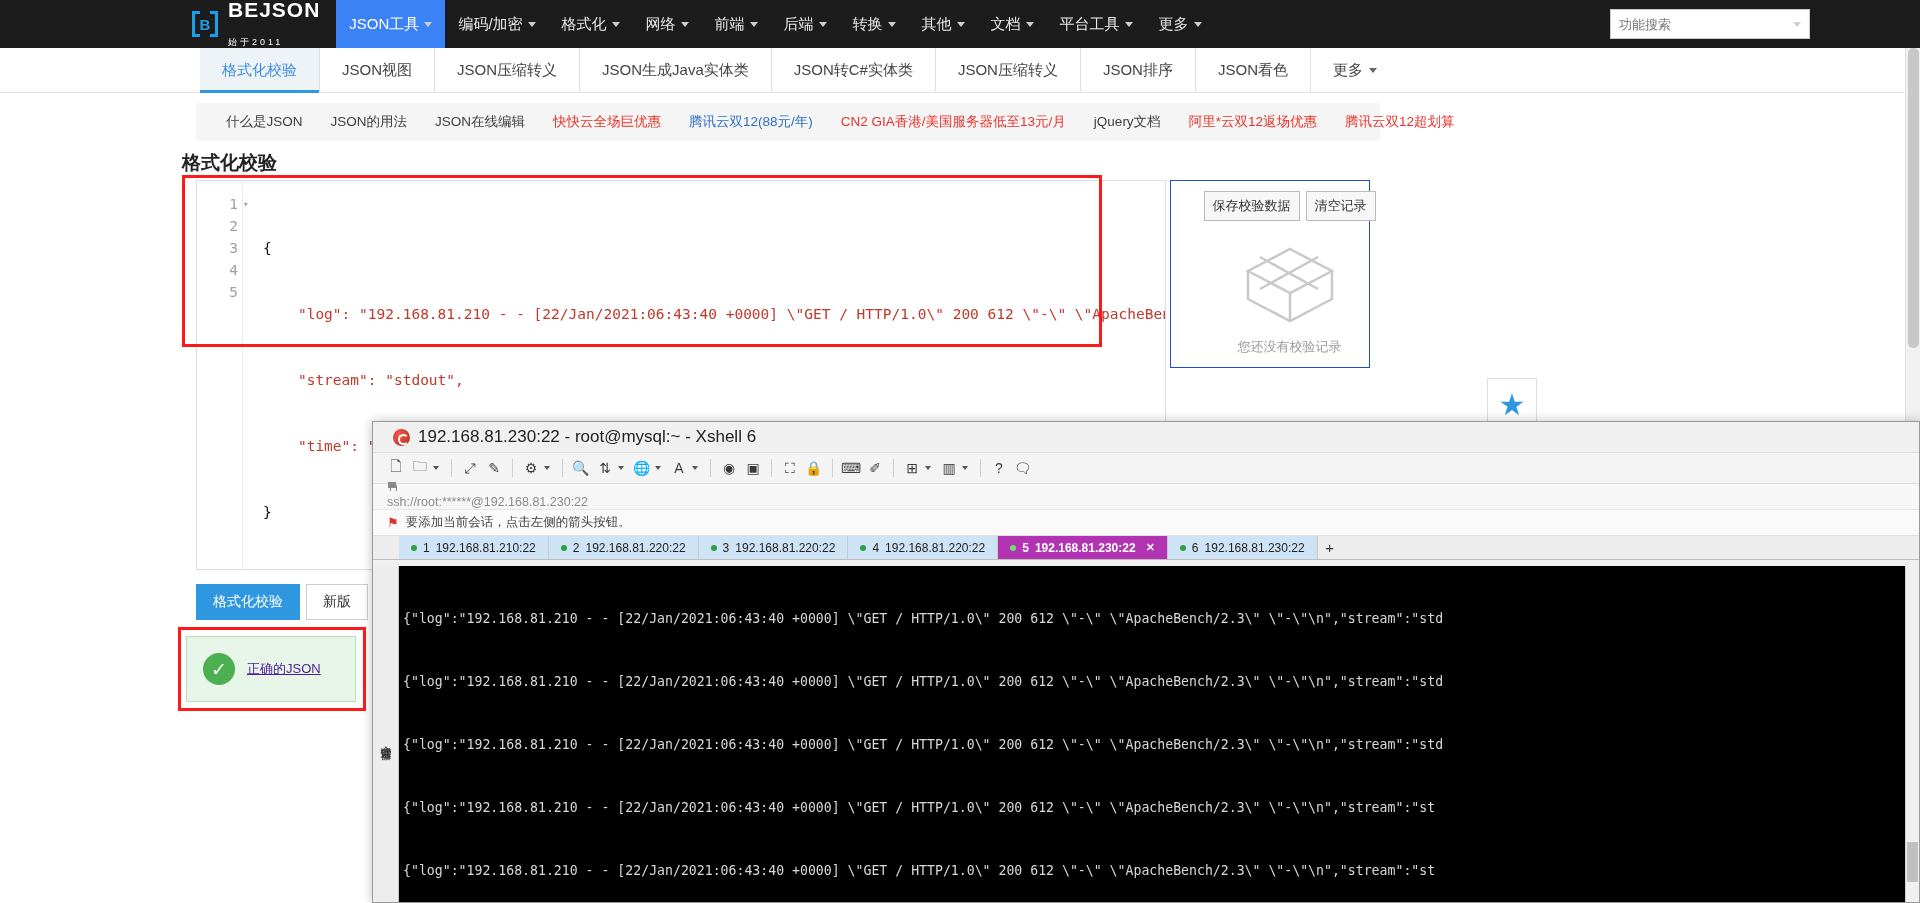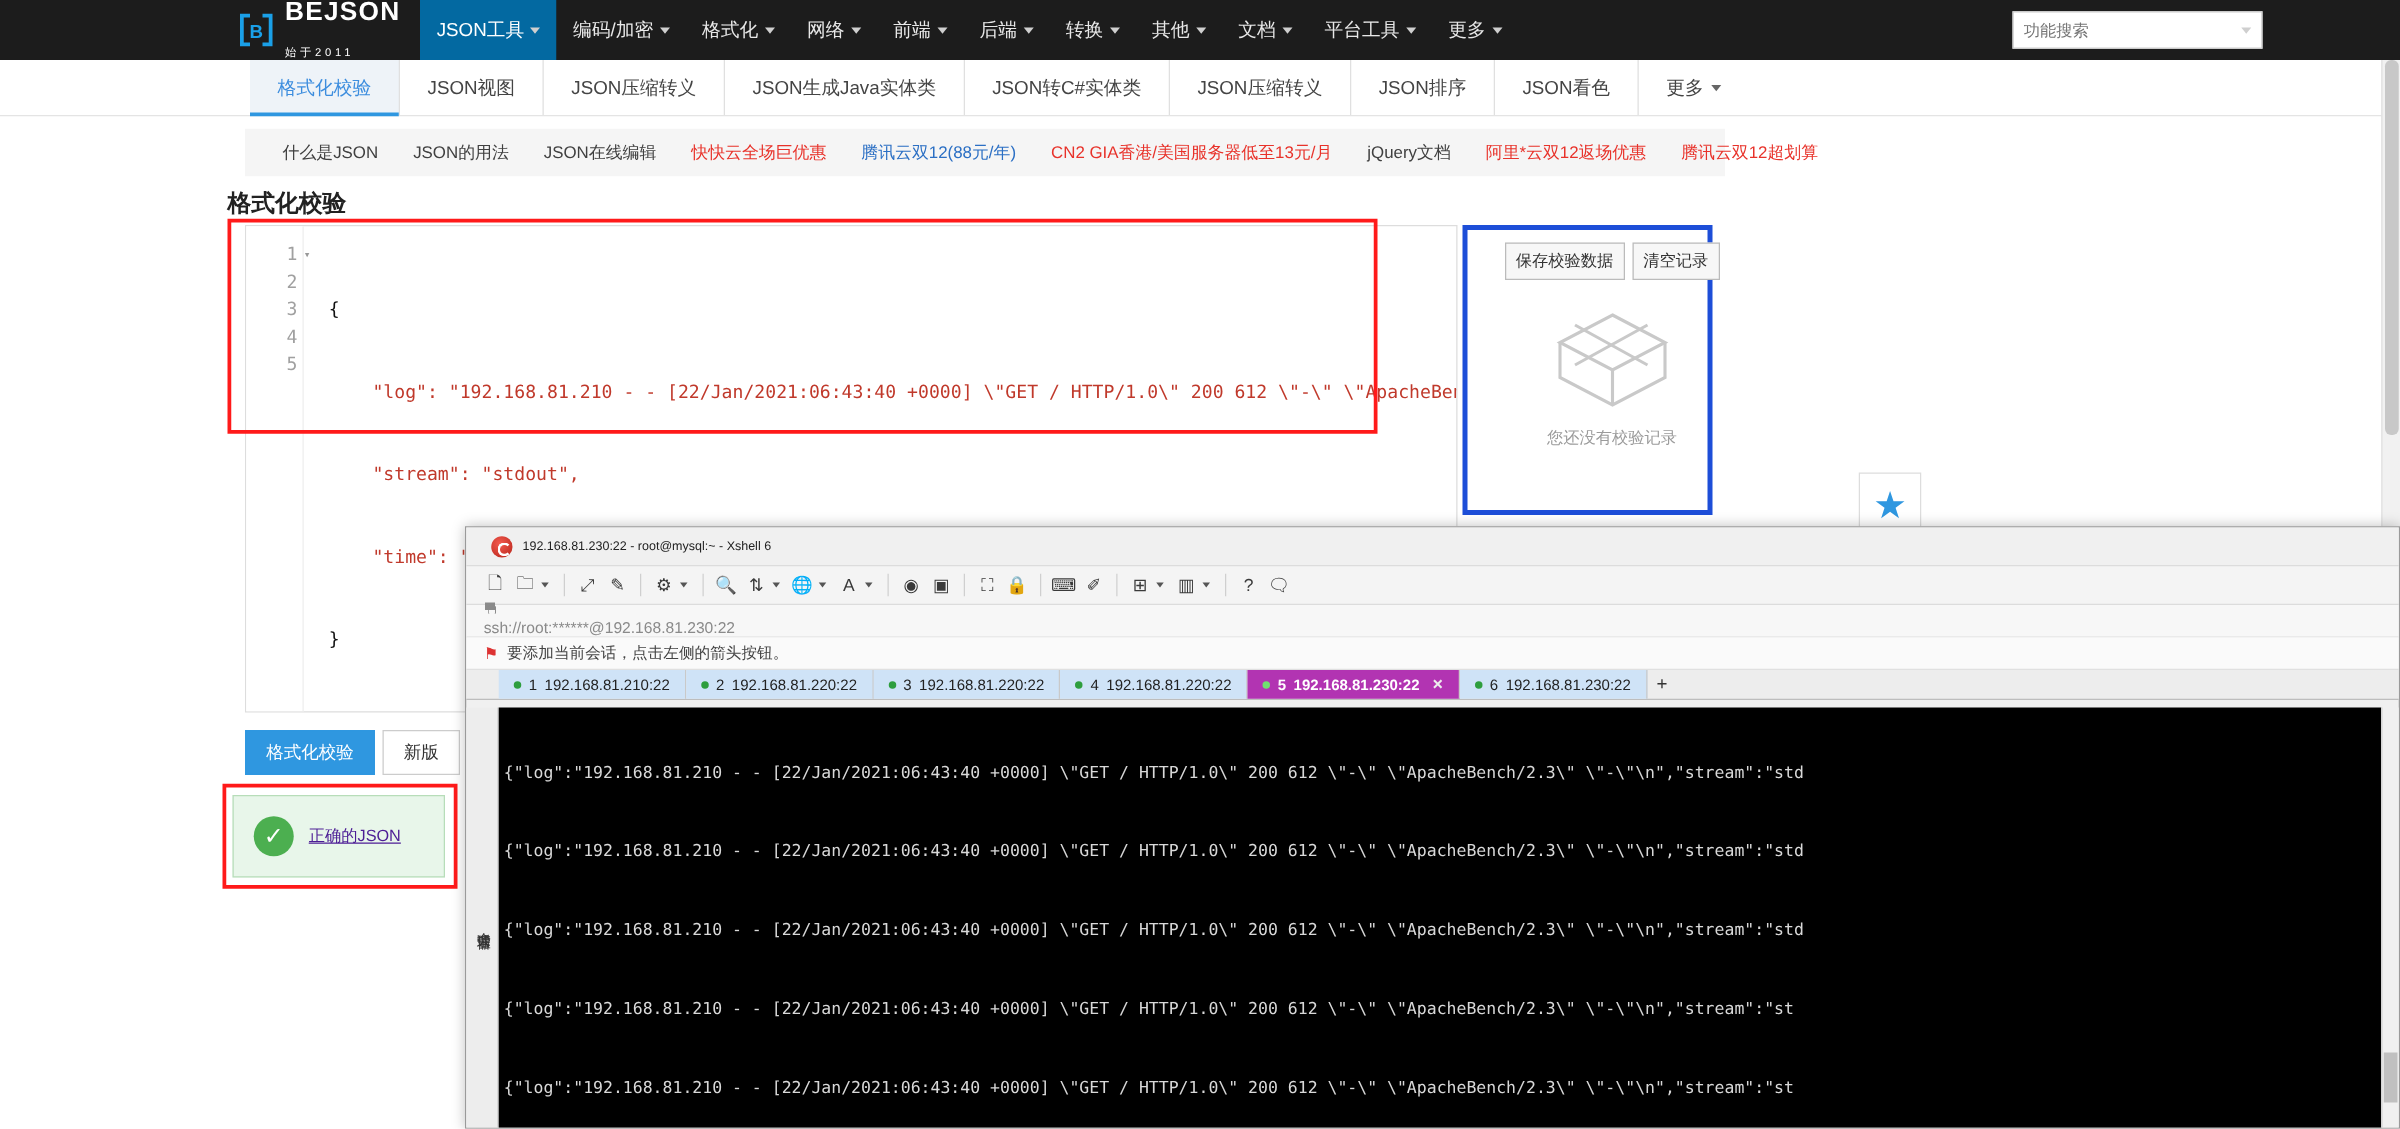--- a/index.html
+++ b/index.html
@@ -35,21 +35,21 @@
   .logo-sub {
     color: #fff; font-size: 9px; letter-spacing: 3px; line-height: 11px;
     margin-top: 2px;
   }
   .nav-items { display: flex; align-items: stretch; }
   .nav-item {
     display: flex; align-items: center; gap: 5px;
     padding: 0 13px; color: #e8e8e8; font-size: 15px;
     cursor: pointer; white-space: nowrap;
   }
-  .nav-item.active { background: #0369a1; color: #fff; }
+  .nav-item.active { background: #3b82f6; color: #fff; }
   .caret {
     width: 0; height: 0;
     border-left: 4px solid transparent; border-right: 4px solid transparent;
     border-top: 5px solid #cfcfcf; display: inline-block;
   }
   #nav-search {
     position: absolute; right: 110px; top: 9px;
     width: 200px; height: 30px; background: #fff;
     border: 1px solid #ccc; display: flex; align-items: center;
     padding: 0 8px; justify-content: space-between;
@@ -122,22 +122,22 @@
     color: #999; font-size: 9px;
   }
   #code-area {
     flex: 1; padding: 12px 0 0 6px; line-height: 22px; color: #c0392b;
     white-space: pre; overflow: hidden;
   }
   .code-brace { color: #111; }
 
   
   #right-panel {
-    position: absolute; left: 1170px; top: 180px; width: 200px; height: 232px;
-    background: #fff; border: 4px solid #1d4ed8; padding-left: 39px;
+    position: absolute; left: 1170px; top: 180px; width: 200px; height: 188px;
+    background: #fff; border: 1px solid #1d4ed8; padding-left: 39px;
   }
   #right-btns {
     display: flex; gap: 6px; padding: 10px 10px 0 10px; justify-content:center;
   }
   .rbtn {
     border: 1px solid #bbb; background: #f7f7f7; font-size: 13px;
     padding: 5px 8px; color: #333; cursor: pointer; white-space: nowrap;
   }
   #empty-box {
     display: flex; flex-direction: column; align-items: center;
@@ -191,21 +191,21 @@
 
   
   #xshell {
     position: absolute; left: 372px; top: 421px; width: 1548px; height: 482px;
     background: #f0f0f0; border: 1px solid #9a9a9a;
     box-shadow: 0 0 10px rgba(0,0,0,0.25);
     font-family: "Liberation Sans", sans-serif;
   }
   #xs-titlebar {
     height: 30px; display: flex; align-items: center; gap: 8px;
-    padding-left: 20px; background: #f0f0f0; font-size: 10px; color: #222;
+    padding-left: 20px; background: #f0f0f0; font-size: 17px; color: #222;
   }
   .xs-logo {
     width: 17px; height: 17px; border-radius: 50%;
     background: radial-gradient(circle at 40% 35%, #f35b4f, #b62218);
     position: relative;
   }
   .xs-logo::after {
     content:""; position:absolute; left:5px; top:5px; width:7px; height:7px;
     border-radius:50%; border:2px solid #fff; border-right-color:transparent;
   }

